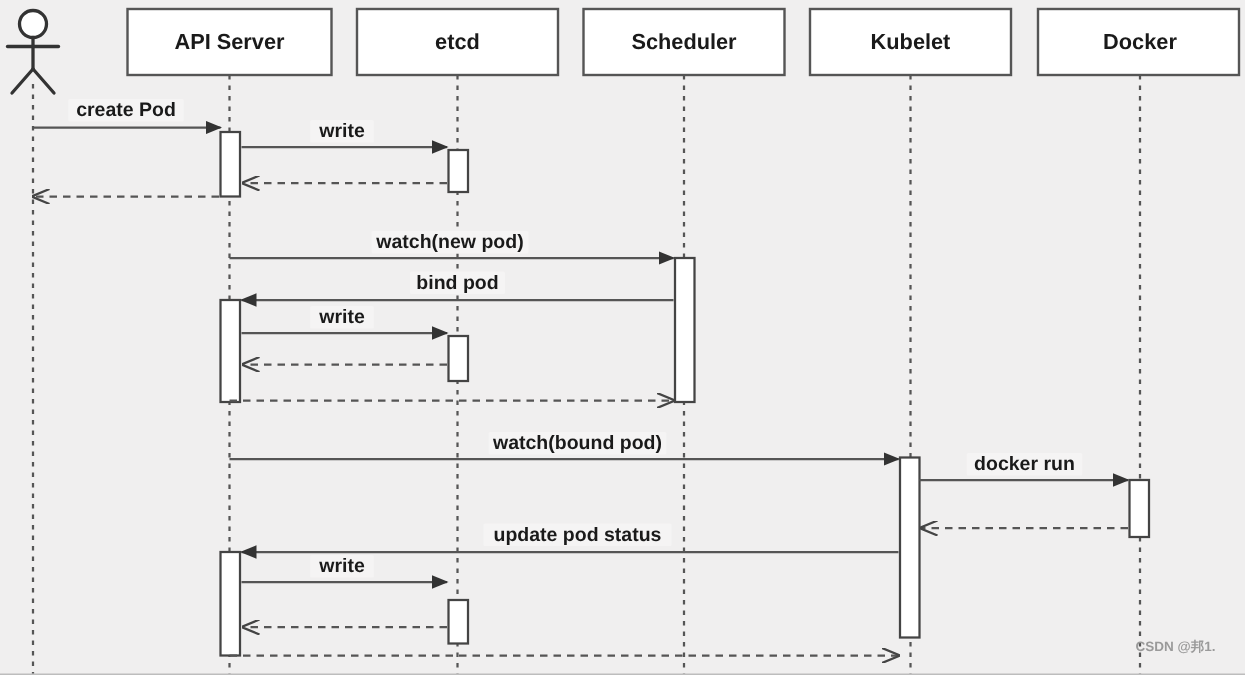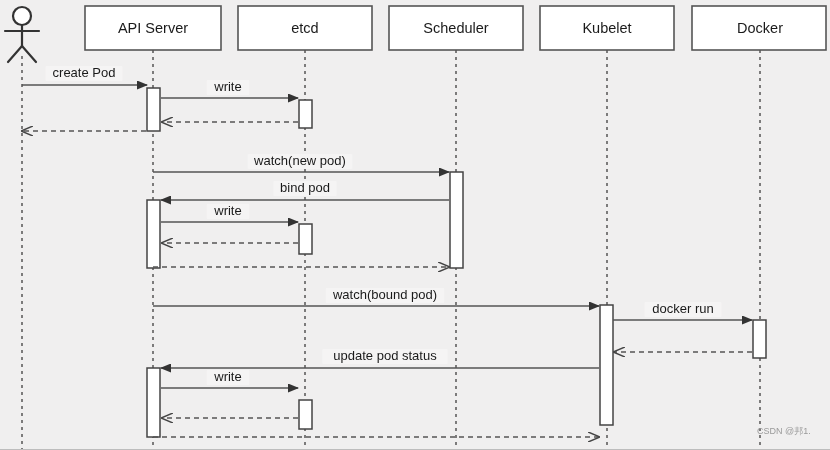--- a/index.html
+++ b/index.html
@@ -11,20 +11,21 @@
     font-family: "Liberation Sans", sans-serif;
   }
   #diagram-root {
     position: relative;
     width: 830px;
     height: 450px;
     background: #f0efef;
     overflow: hidden;
     border-bottom: 1px solid #bdbdbd;
     box-sizing: border-box;
+    font-weight: bold;
   }
   #diagram-svg {
     position: absolute;
     left: 0;
     top: 0;
     width: 830px;
     height: 450px;
     display: block;
   }
   .lifeline-head-box {

